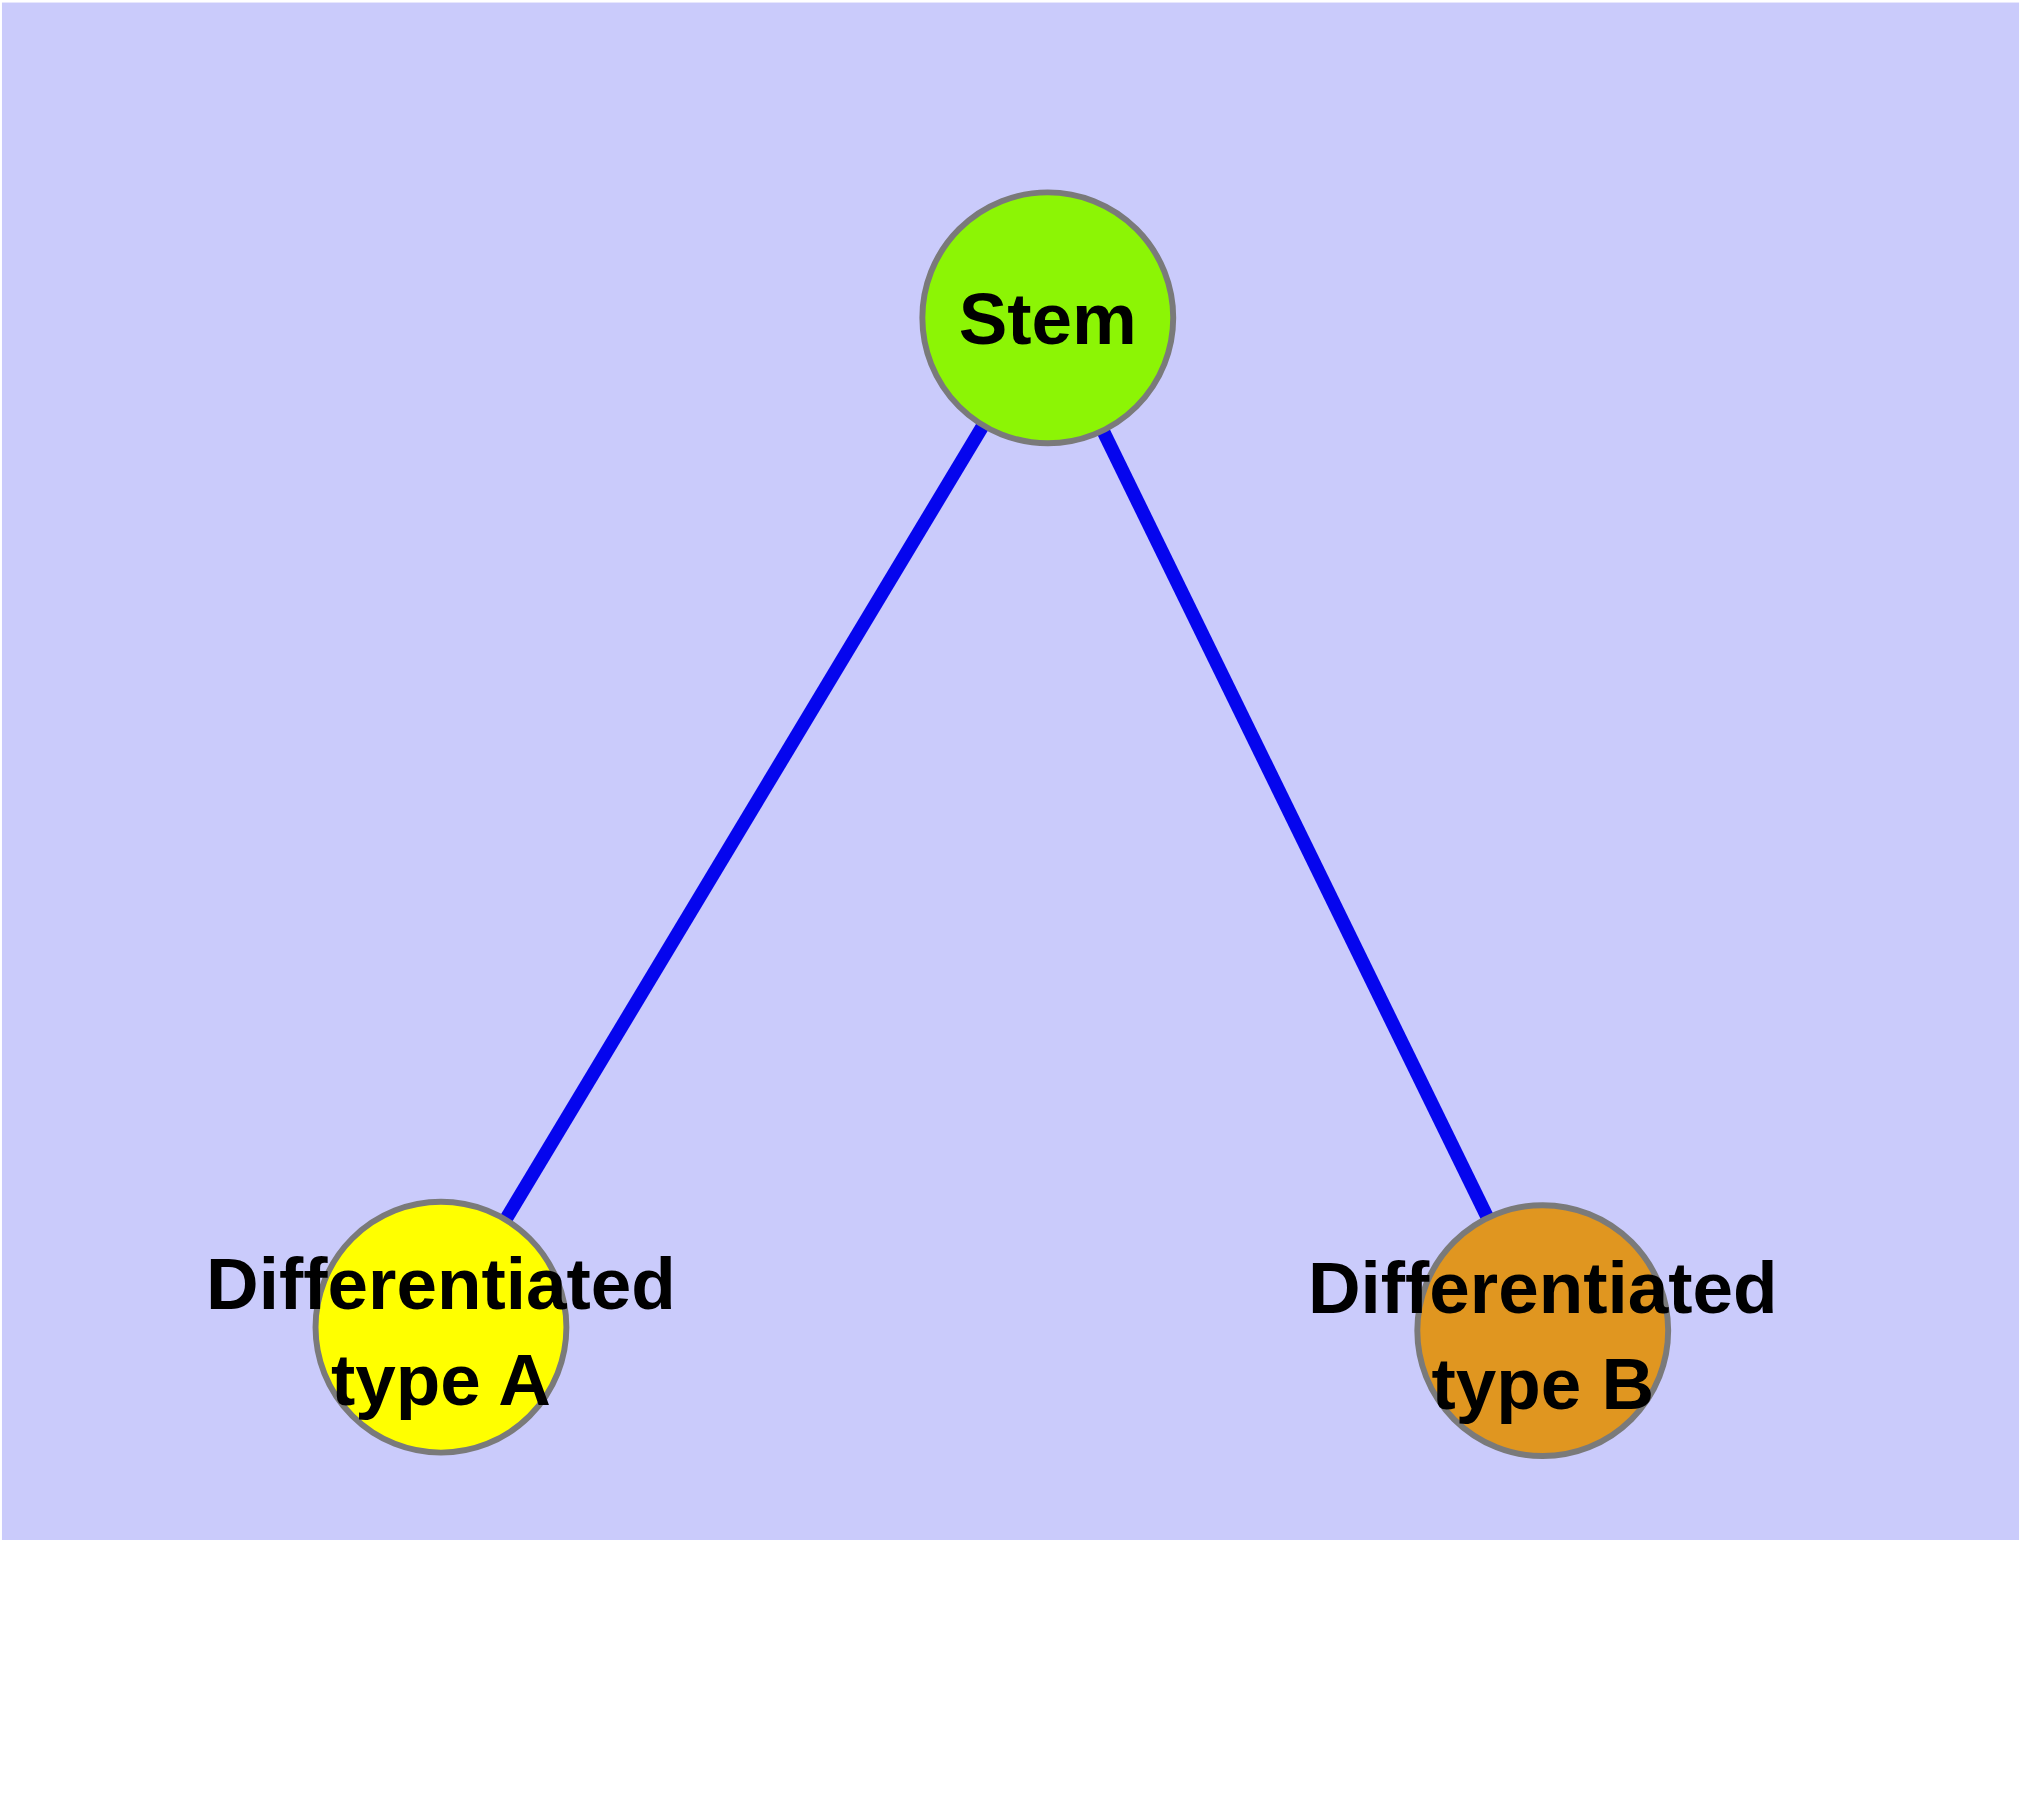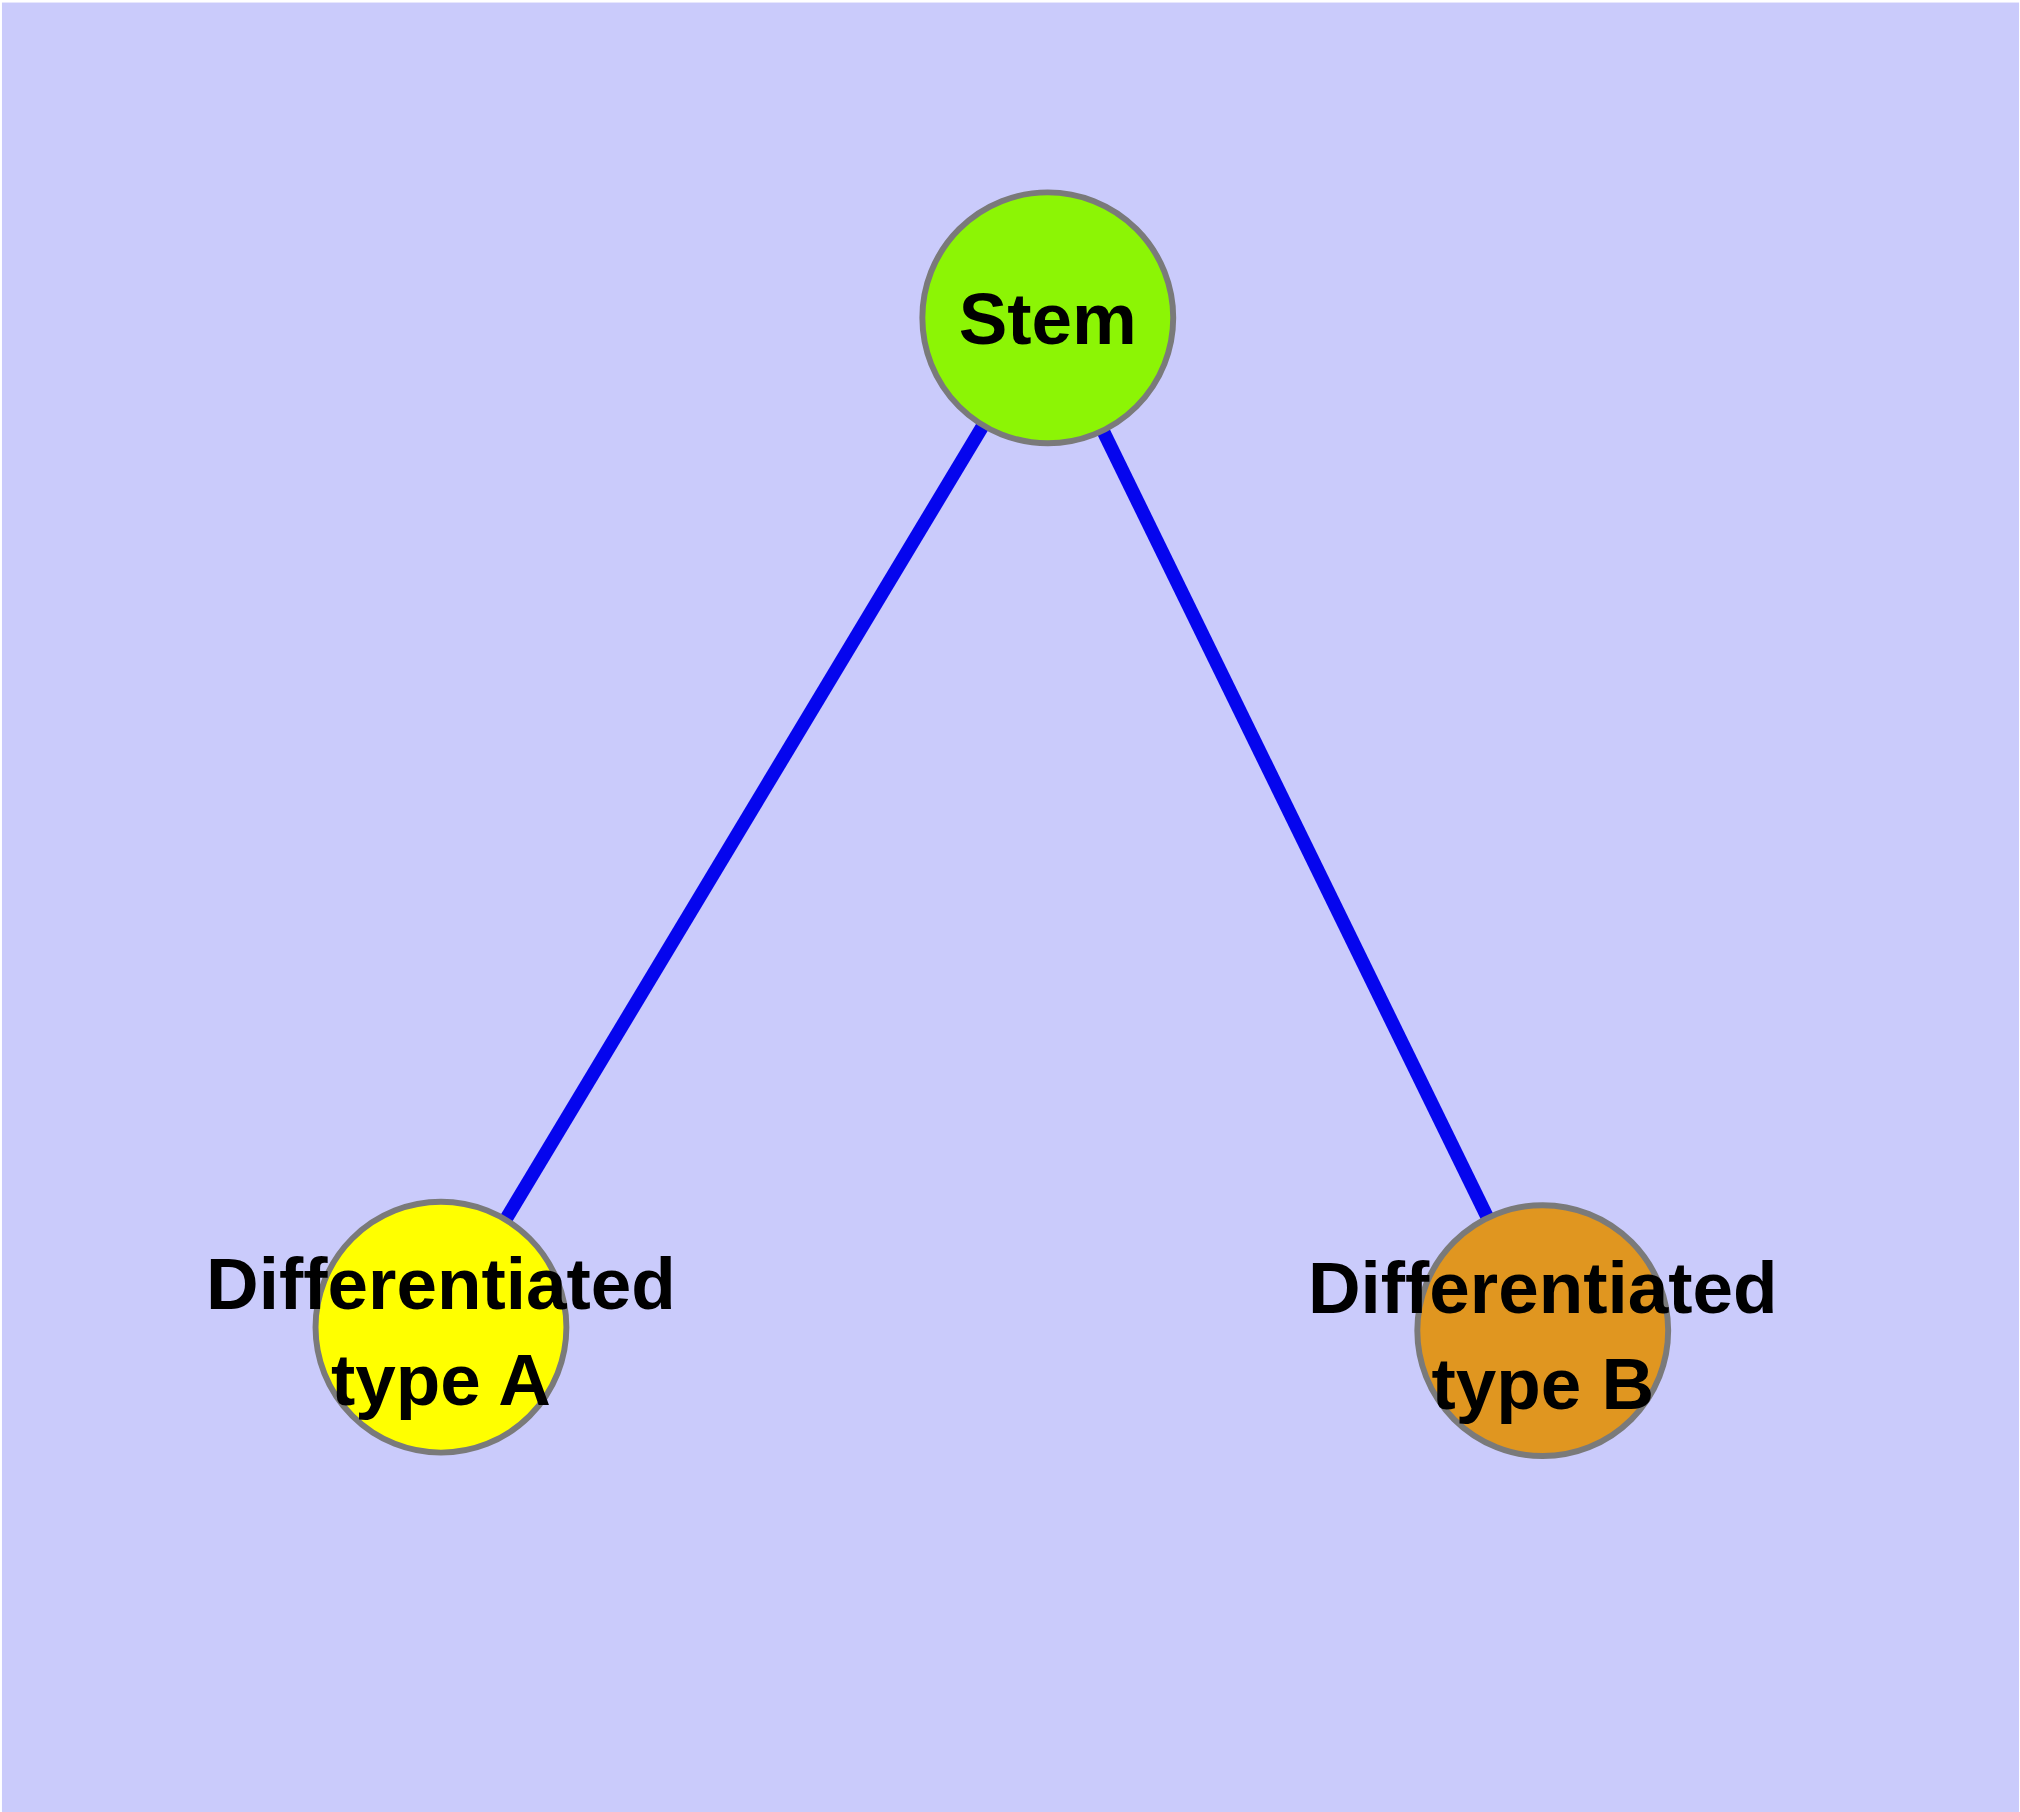--- a/index.html
+++ b/index.html
@@ -4,21 +4,21 @@
 <style>
   html, body {
     margin: 0;
     padding: 0;
     background: #ffffff;
     font-family: "Liberation Sans", sans-serif;
   }
   #stage {
     position: relative;
     width: 2021px;
-    height: 1812px;
+    height: 1540px;
     background: #ffffff;
     overflow: hidden;
   }
   #stage svg {
     display: block;
     width: 2021px;
     height: 1812px;
   }
   svg text {
     font-family: "Liberation Sans", sans-serif;

